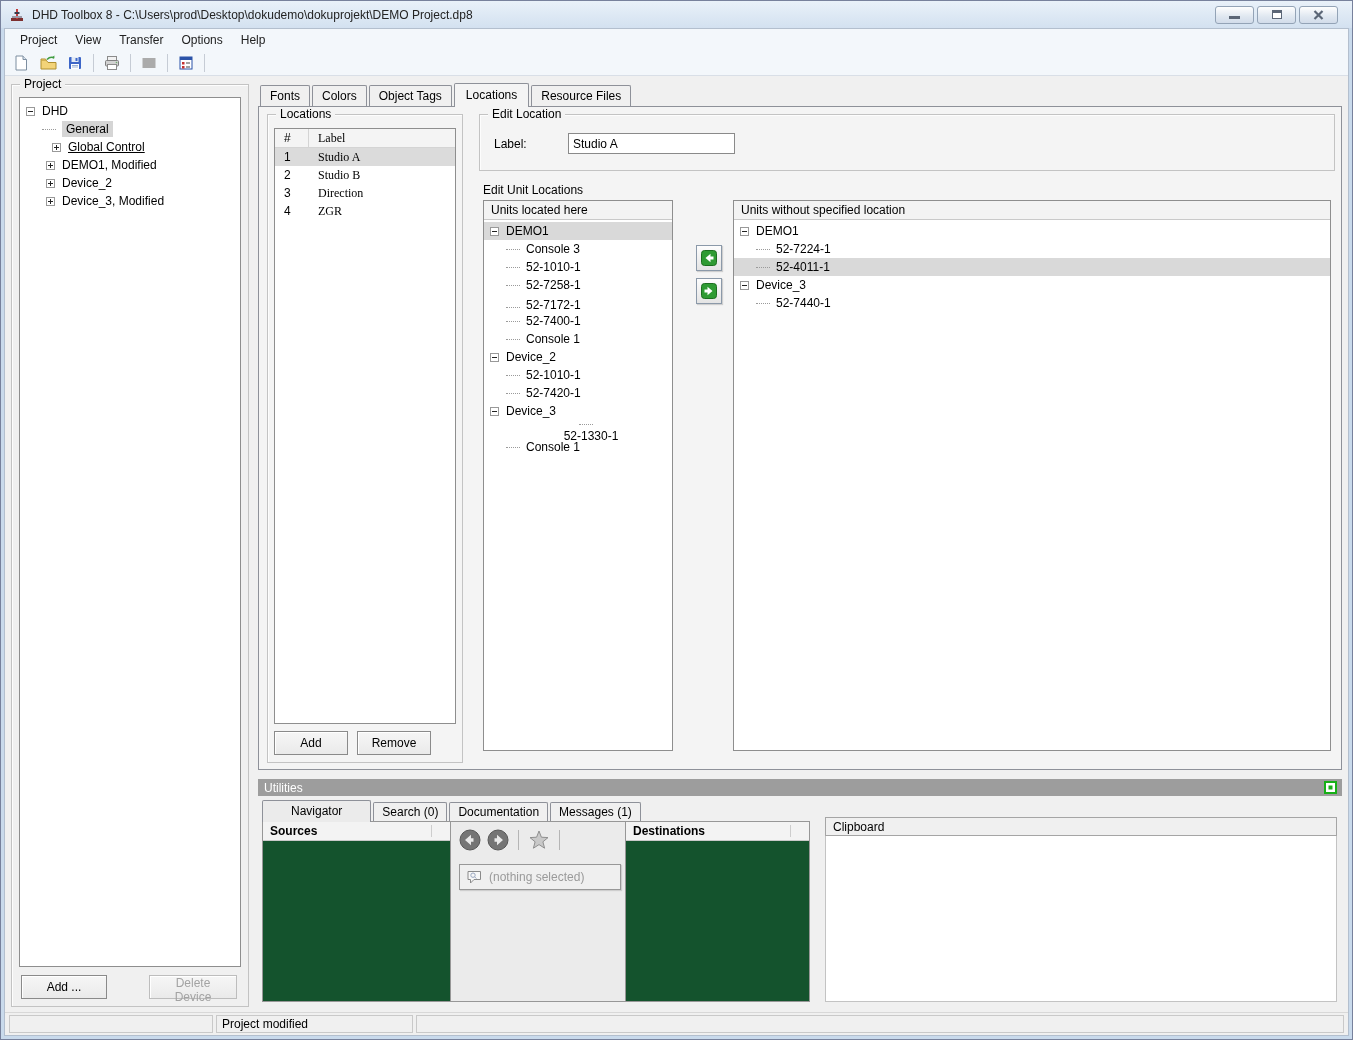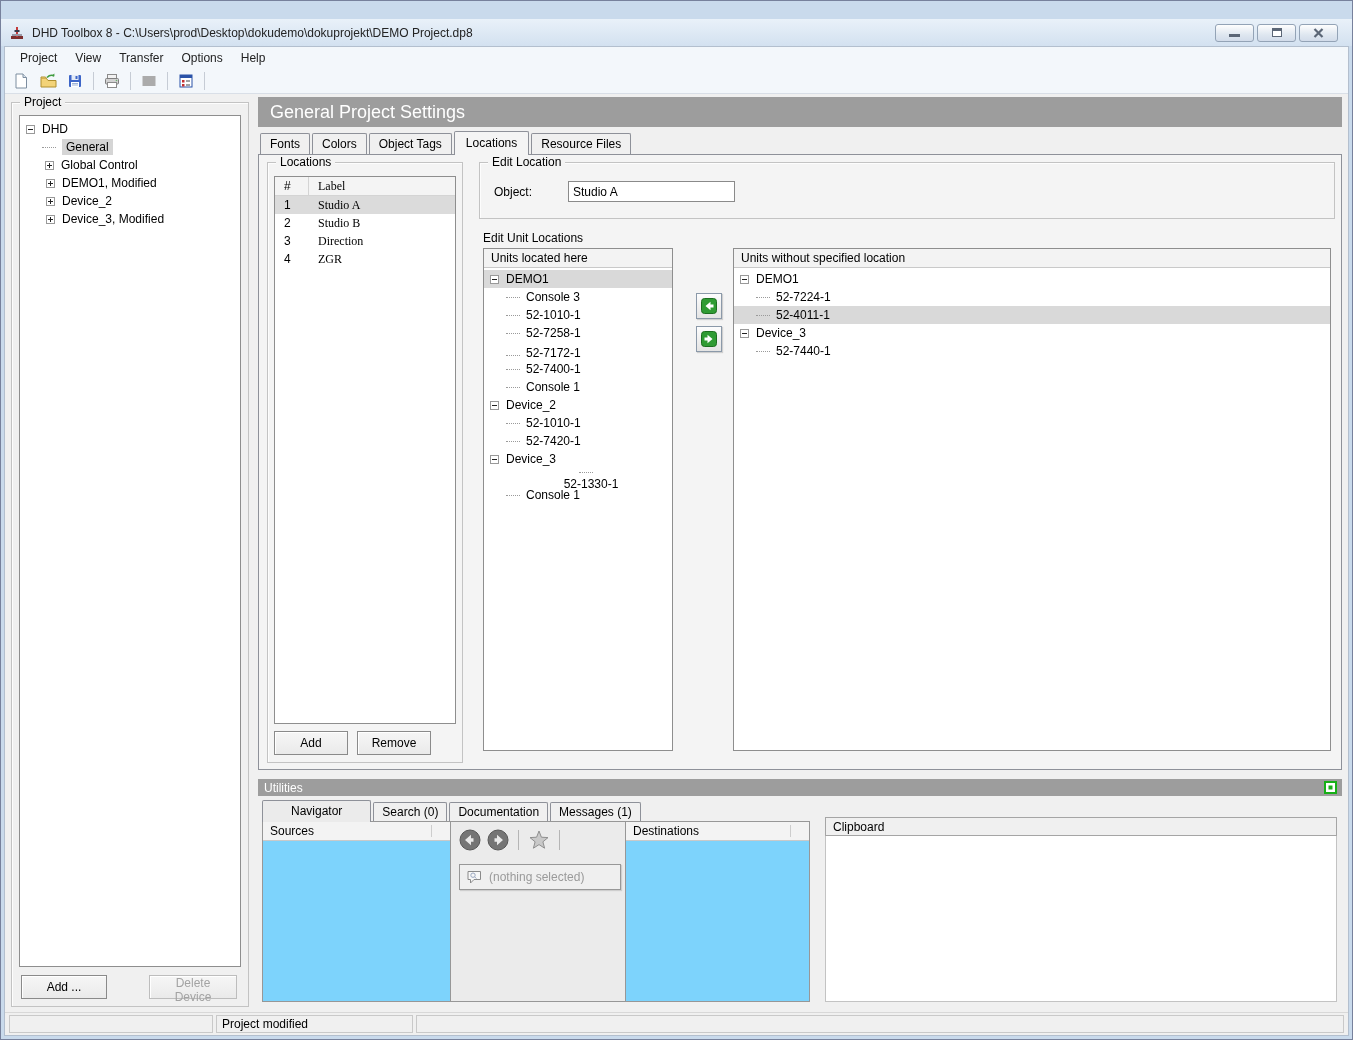--- a/index.html
+++ b/index.html
@@ -3,21 +3,21 @@
 <meta charset="utf-8">
 <style>
   * { box-sizing: border-box; margin: 0; padding: 0; }
   body { background:#fff; font-family:"Liberation Sans", sans-serif; font-size:12px; color:#000; }
 
   .window { width:1353px; height:1040px; border:1px solid #77819c; background:#c9daec;
             display:flex; flex-direction:column; position:relative; }
 
   
   .titlebar { flex:0 0 27px; display:flex; align-items:center; gap:7px; padding:0 8px;
-              background:linear-gradient(#e9f1f9,#d3e1f0);margin-top:18px; }
+              background:linear-gradient(#e9f1f9,#d3e1f0); }
   .app-icon { width:16px; height:16px; flex:0 0 16px; }
   .title-text { flex:1; color:#232323; white-space:nowrap; overflow:hidden; }
   .win-buttons { display:flex; gap:3px; margin-right:6px; }
   .win-btn { width:39px; height:18px; border:1px solid #93a3b6; border-radius:3px;
              background:linear-gradient(#fefefe,#dfe7f0 60%,#d2dcea);
              display:flex; align-items:center; justify-content:center; }
   .glyph-min { width:11px; height:3px; background:#5b6676; margin-top:6px; }
   .glyph-restore { width:10px; height:9px; border:1px solid #5b6676; border-top:3px solid #5b6676; background:#fff; }
 
   
@@ -110,21 +110,21 @@
   .utilities-panel { flex:0 0 228px; margin-top:9px; display:flex; flex-direction:column; }
   .util-header { flex:0 0 17px; background:#9d9d9d; color:#fff; display:flex; align-items:center;
                  padding-left:6px; position:relative; }
   .util-pin { position:absolute; right:5px; top:2px; }
   .util-body { flex:1; position:relative; }
   .util-tabs { position:absolute; left:4px; top:4px; display:flex; align-items:flex-end; height:21px; z-index:2; }
   .util-tabs .tab { padding:2px 8px; }
   .util-tabs .tab.active { padding:3px 28px 4px; margin-bottom:-1px; background:#ebebeb; }
   .nav-box { position:absolute; left:4px; top:25px; width:548px; bottom:5px;
              border:1px solid #979797; background:#ebebeb; display:flex; }
-  .nav-list { background:#7dd3fc; display:flex; flex-direction:column; }
+  .nav-list { background:#14532d; display:flex; flex-direction:column;font-weight:bold; }
   .nav-list .list-header::after { content:''; position:absolute; right:18px; top:3px; bottom:3px;
                                   border-left:1px solid #cdcdcd; }
   .sources-list { flex:0 0 188px; border-right:1px solid #979797; }
   .dest-list { flex:0 0 184px; border-left:1px solid #979797; margin-left:auto; }
   .nav-middle { flex:1; position:relative; }
   .nav-toolbar { position:absolute; left:8px; top:7px; display:flex; align-items:center; gap:6px; }
   .nav-sep { width:1px; height:20px; background:#b5b5b5; margin:0 3px; }
   .nothing-btn { position:absolute; left:8px; top:42px; width:162px; height:26px;
                  border:1px solid #979797; background:#efefef; color:#9a9a9a;
                  display:flex; align-items:center; gap:6px; padding-left:6px;
@@ -241,21 +241,21 @@
             <div class="tree-row" data-expander="minus" style="padding-left: 6px;">
               <span class="expander"></span>
               <span class="label">DHD</span>
             </div>
 
             <div class="tree-row selected" data-expander="leaf" style="padding-left: 26px;">
               <span class="expander"></span>
               <span class="label">General</span>
             </div>
 
-            <div class="tree-row" data-expander="plus" style="padding-left: 25px;">
+            <div class="tree-row" data-expander="plus" style="padding-left: 32px; text-decoration: underline;">
               <span class="expander"></span>
               <span class="label">Global Control</span>
             </div>
 
             <div class="tree-row" data-expander="plus" style="padding-left: 26px;">
               <span class="expander"></span>
               <span class="label">DEMO1, Modified</span>
             </div>
 
             <div class="tree-row" data-expander="plus" style="padding-left: 26px;">
@@ -269,23 +269,20 @@
             </div>
           </div>
         <div class="proj-buttons">
           <button class="btn" style="width:86px">Add ...</button>
           <button class="btn disabled" style="width:88px">Delete Device</button>
         </div>
       </div>
 
       <div class="right-col">
 
-        <div class="panel-header">
-          <span>General Project Settings</span>
-        </div>
         <div class="tabs">
 
             <div class="tab"><span>Fonts</span></div>
 
             <div class="tab"><span>Colors</span></div>
 
             <div class="tab"><span>Object Tags</span></div>
 
             <div class="tab active"><span>Locations</span></div>
 
@@ -324,21 +321,21 @@
                 </div>
             </div>
             <div class="loc-buttons">
               <button class="btn">Add</button>
               <button class="btn">Remove</button>
             </div>
           </div>
 
           <div class="groupbox gb-editloc">
             <span class="gb-label">Edit Location</span>
-            <span class="editloc-label">Object:</span>
+            <span class="editloc-label">Label:</span>
             <input class="editloc-input" type="text" value="Studio A" style="">
           </div>
 
           <span class="section-label">Edit Unit Locations</span>
 
           <div class="units-panel units-located">
             <div class="list-header">
               <span>Units located here</span>
             </div>
             <div class="units-tree">

